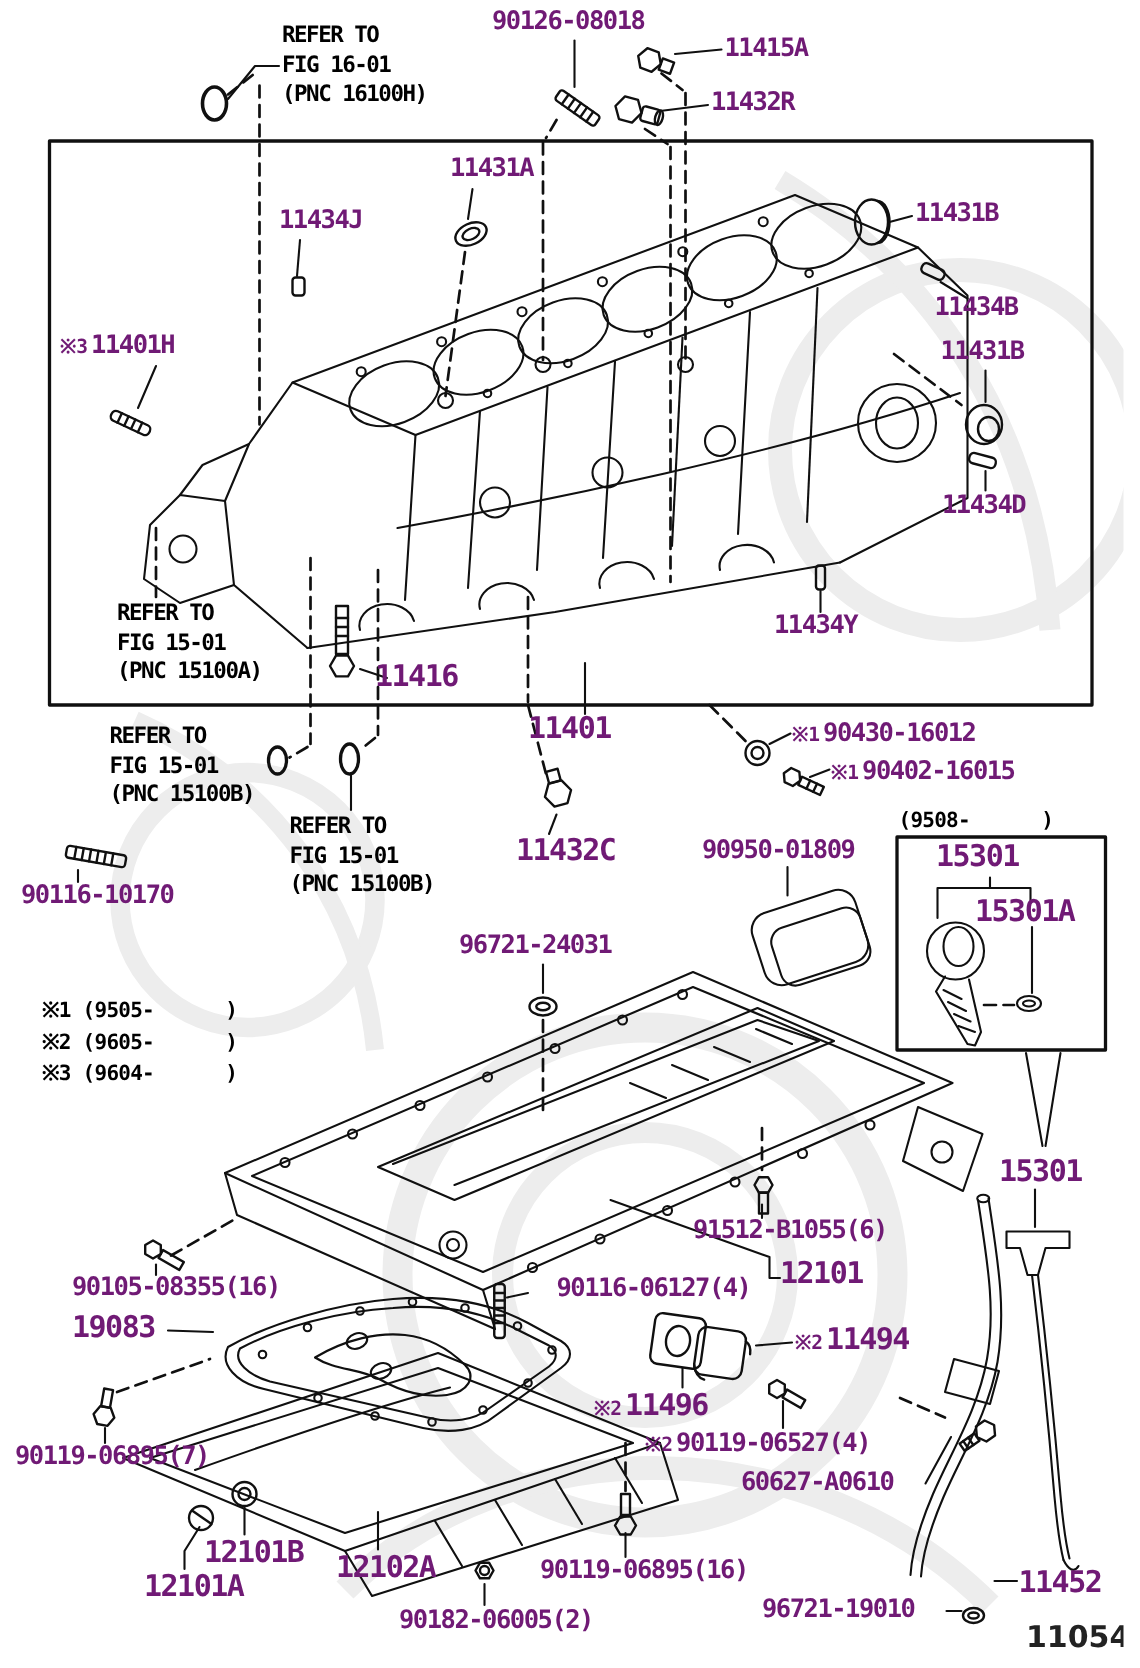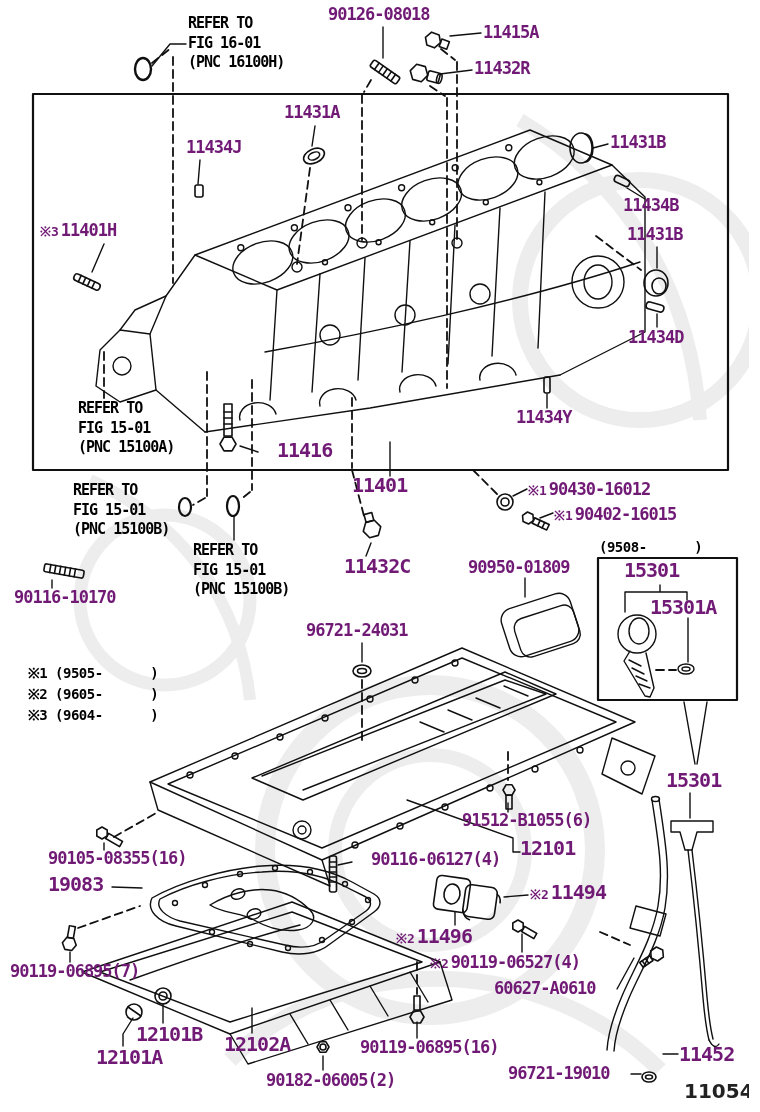--- a/index.html
+++ b/index.html
@@ -363,32 +363,32 @@
     </g>
   </g>
 </svg>
 
 <div class="note" style="left:188px;top:14px">REFER TO
 FIG 16-01
 (PNC 16100H)</div>
 <div class="lbl" style="left:328px;top:6px">90126-08018</div>
 <div class="lbl" style="left:483px;top:24px">11415A</div>
 <div class="lbl" style="left:474px;top:60px">11432R</div>
-<div class="lbl" style="left:284px;top:104px">11431A</div>
+<div class="lbl" style="left:300px;top:104px">11431A</div>
 <div class="lbl" style="left:610px;top:134px">11431B</div>
 <div class="lbl" style="left:186px;top:139px">11434J</div>
 <div class="lbl" style="left:623px;top:197px">11434B</div>
 <div class="lbl" style="left:627px;top:226px">11431B</div>
 <div class="lbl" style="left:40px;top:222px"><span class="px">※3</span><span>11401H</span></div>
 <div class="lbl" style="left:628px;top:329px">11434D</div>
 <div class="lbl" style="left:516px;top:409px">11434Y</div>
 <div class="note" style="left:78px;top:399px">REFER TO
 FIG 15-01
 (PNC 15100A)</div>
-<div class="lbl lg" style="left:277px;top:440px">11416</div>
+<div class="lbl lg" style="left:250px;top:440px">11416</div>
 <div class="lbl lg" style="left:352px;top:475px">11401</div>
 <div class="note" style="left:73px;top:481px">REFER TO
 FIG 15-01
 (PNC 15100B)</div>
 <div class="lbl" style="left:528px;top:481px"><span class="px">※1</span><span>90430-16012</span></div>
 <div class="lbl" style="left:554px;top:506px"><span class="px">※1</span><span>90402-16015</span></div>
 <div class="note" style="left:193px;top:541px">REFER TO
 FIG 15-01
 (PNC 15100B)</div>
 <div class="lbl lg" style="left:344px;top:556px">11432C</div>

